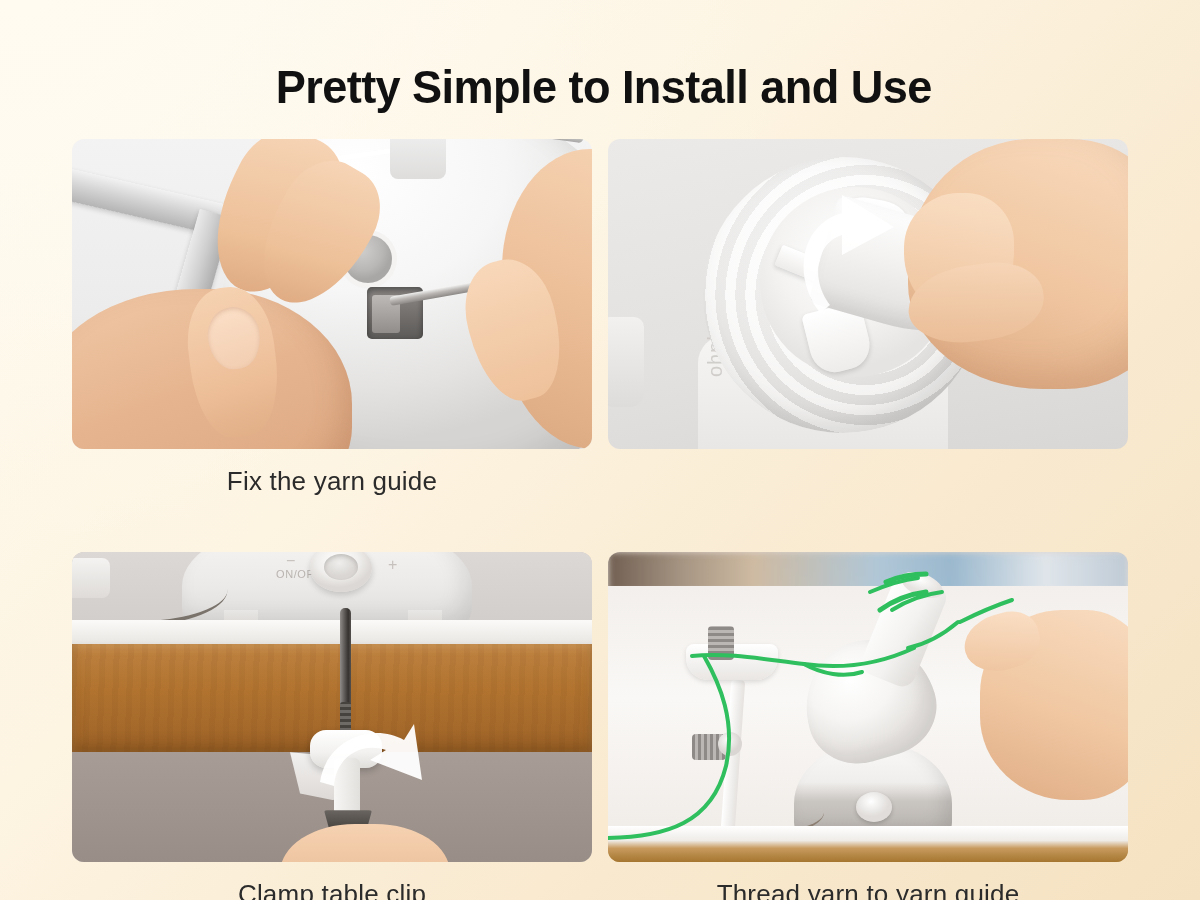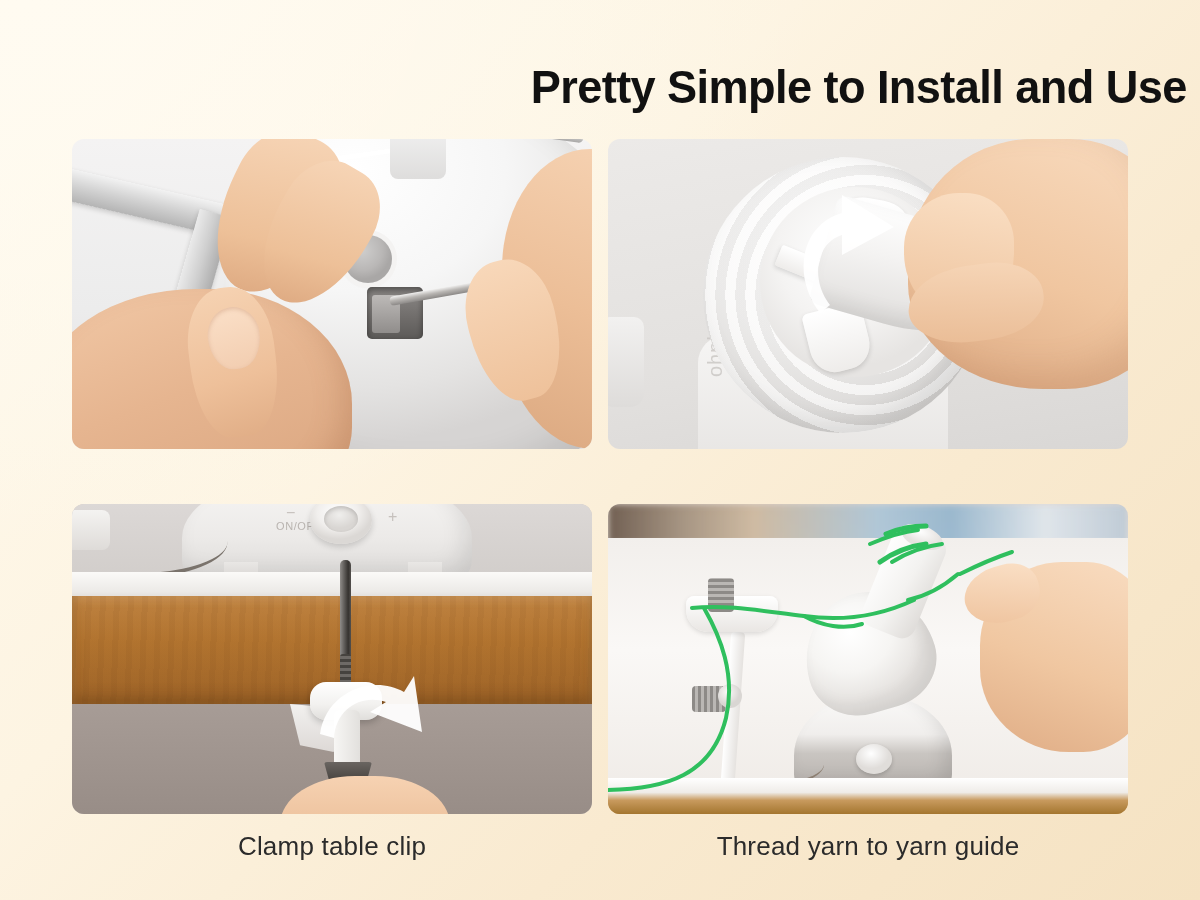--- a/index.html
+++ b/index.html
@@ -21,21 +21,21 @@
     background:
       radial-gradient(120% 110% at 2% 0%, #fffbf1 0%, rgba(255,251,241,0) 55%),
       linear-gradient(135deg, #fffaee 0%, #fdf4e2 38%, #f9ead0 68%, #f5e2c2 100%);
   }
 
   
   .title-wrap {
     position: absolute;
     left: 8px; right: 0;
     top: 62px;
-    text-align: right;
+    text-align: center;
   }
   .title {
     display: inline-block;
     margin: 0;
     color: #111111;
     font-family: "Liberation Sans", sans-serif;
     font-weight: bold;
     font-size: 47px;
     line-height: 1.05;
     letter-spacing: -0.6px;
@@ -616,20 +616,21 @@
         <div class="guide-metal"></div>
         <div class="guide-metal2"></div>
         <div class="finger-a"></div>
         <div class="finger-b"></div>
         <div class="hand-low"></div>
         <div class="thumb"></div>
         <div class="thumbnail"></div>
         <div class="hand-right"></div>
         <div class="finger-c"></div>
       </div>
+      <div class="caption">Fix the yarn guide</div>
     </div>
 
     <div class="cell">
       <div class="photo p2" role="img" aria-label="A hand pushing the white conical spindle onto the winder hub, with a white curved arrow showing the twist direction">
         <div class="base-col"></div>
         <div class="brand">ohpho</div>
         <div class="clip-left"></div>
         <div class="disc"></div>
         <div class="disc-face"></div>
         <div class="blade blade3"></div>

